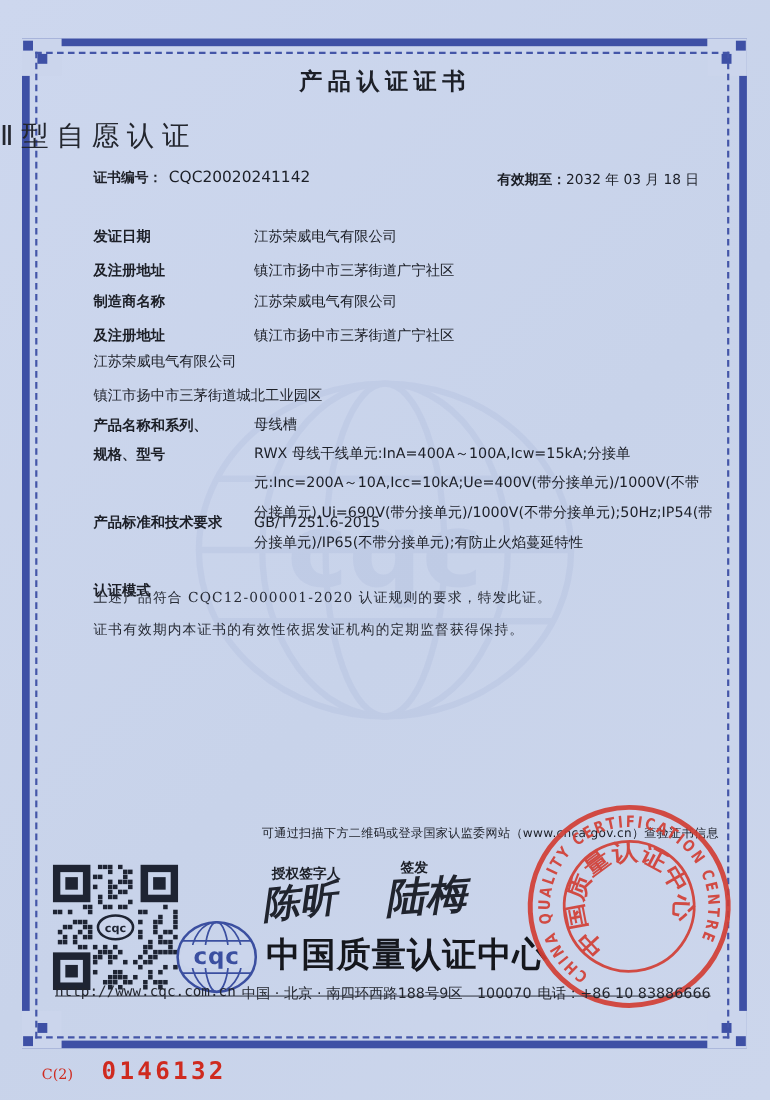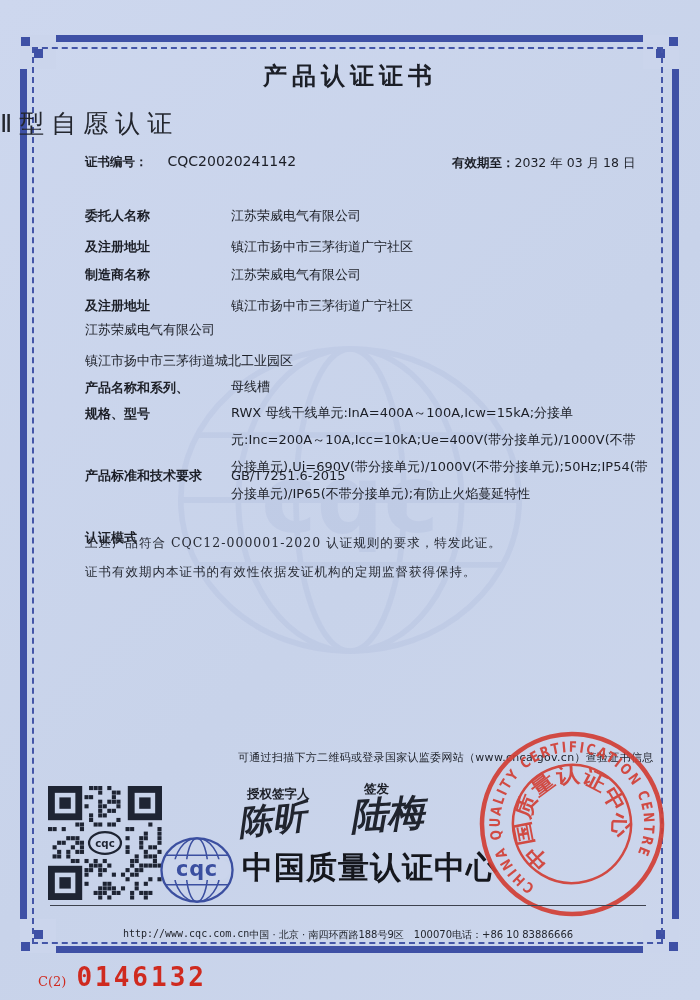--- a/index.html
+++ b/index.html
@@ -15,24 +15,24 @@
   .corner .sqa{position:absolute;left:1px;top:2px;width:9px;height:9px;background:#3e50a5}
   .corner .sqb{position:absolute;left:14px;top:14px;width:9px;height:9px;background:#3e50a5}
   .c-tl{left:-7px;top:-7px}
   .c-tr{right:-7px;top:-7px;transform:scaleX(-1)}
   .c-bl{left:-7px;bottom:-7px;transform:scaleY(-1)}
   .c-br{right:-7px;bottom:-7px;transform:scale(-1,-1)}
   .dashed{position:absolute;left:32px;top:47px;right:37px;bottom:56px;border:2px dashed #4456a8}
   
   .watermark{position:absolute;left:170px;top:320px;width:360px;height:360px;opacity:.055;pointer-events:none}
   
-  .title{position:absolute;top:60px;left:0;right:0;text-align:center;font-size:24px;font-weight:bold;letter-spacing:5px}
+  .title{position:absolute;top:60px;left:0;right:0;text-align:center;font-size:21px;font-weight:bold;letter-spacing:5px}
   .subtitle{position:absolute;top:107px;left:0;right:0;text-align:left;font-size:25px;letter-spacing:7px;font-weight:normal;color:#23262e}
   .certno{position:absolute;left:85px;top:153px;font-size:14px}
-  .certno .lbl{font-family:"DejaVu Serif","Liberation Serif",serif;font-size:12.5px;font-weight:bold;margin-right:20px}
+  .certno .lbl{font-family:"DejaVu Serif","Liberation Serif",serif;font-size:12.5px;font-weight:bold;margin-right:6px}
   .dates{position:absolute;left:452px;top:150px;font-size:12.5px;line-height:25px}
   .dates .lbl{font-family:"DejaVu Serif","Liberation Serif",serif;font-weight:bold}
   
   .field{position:absolute;left:85px;right:52px;display:flex;font-size:13px}
   .flabel{width:146px;flex:none;font-weight:bold;line-height:31px}
   .fvalue{flex:1;line-height:31px}
   .f0{top:200px}.f1{top:259px}.f2{top:314px}
   .f3{top:375px}
   .f3 .flabel{line-height:26px}
   .f3 .fvalue .v1{line-height:24px}
@@ -47,25 +47,25 @@
   .lab-signer{left:247px;top:786px}
   .lab-issuer{left:364px;top:781px}
   .sig{position:absolute;font-family:"DejaVu Serif","Liberation Serif",serif;font-style:italic;font-weight:bold;color:#20242e}
   .sig-1{left:238px;top:797px;font-size:34px;transform:rotate(-6deg)}
   .sig-2{left:350px;top:790px;font-size:37px;transform:rotate(-4deg)}
   .cqc-logo{position:absolute;left:158px;top:836px;width:78px;height:68px}
   .org-name{position:absolute;left:242px;top:847px;font-size:31px;font-weight:600;letter-spacing:1px;color:#15171d}
   .stamp{position:absolute;left:472px;top:724px;width:200px;height:200px;transform:rotate(-14deg);opacity:.92}
   
   .footer-rule{position:absolute;left:50px;right:54px;top:905px;border-top:1.5px solid #3d424e}
-  .footer{position:absolute;left:50px;right:54px;top:928px;display:flex;justify-content:center;font-size:10px;color:#23262e}
+  .footer{position:absolute;left:50px;right:54px;top:894px;display:flex;justify-content:space-between;font-size:13px;color:#23262e}
   .footer .web{font-family:"DejaVu Sans Mono","Liberation Mono",monospace}
-  .serial{position:absolute;left:38px;top:962px;display:flex;align-items:baseline;gap:10px;color:#cf2a1f}
+  .serial{position:absolute;left:38px;top:962px;display:flex;align-items:baseline;gap:26px;color:#cf2a1f}
   .serial .pfx{font-family:"DejaVu Serif","Liberation Serif",serif;font-size:13px}
-  .serial .num{font-family:"DejaVu Sans Mono","Liberation Mono",monospace;font-size:26px;font-weight:bold;letter-spacing:3px}
+  .serial .num{font-family:"DejaVu Sans Mono","Liberation Mono",monospace;font-size:22px;font-weight:bold;letter-spacing:3px}
 </style>
 </head>
 <body>
 
 <div class="frame">
   <div class="corner c-tl">
       <div class="sqa"></div>
       <div class="sqb"></div>
     </div>
   <div class="corner c-tr">
@@ -102,21 +102,21 @@
 
 <div class="certno">
   <span class="lbl">证书编号：</span><span>CQC20020241142</span>
 </div>
 <div class="dates">
   <div><span class="lbl">有效期至：</span><span>2032 年 03 月 18 日</span></div>
 </div>
 
 <div class="field f0">
   <div class="flabel">
-      <div>委托人名称</div>
+      <div>发证日期</div>
       <div>及注册地址</div>
     </div>
   <div class="fvalue">
       <div>江苏荣威电气有限公司</div>
       <div>镇江市扬中市三茅街道广宁社区</div>
     </div>
 </div>
 <div class="field f1">
   <div class="flabel">
       <div>制造商名称</div>

